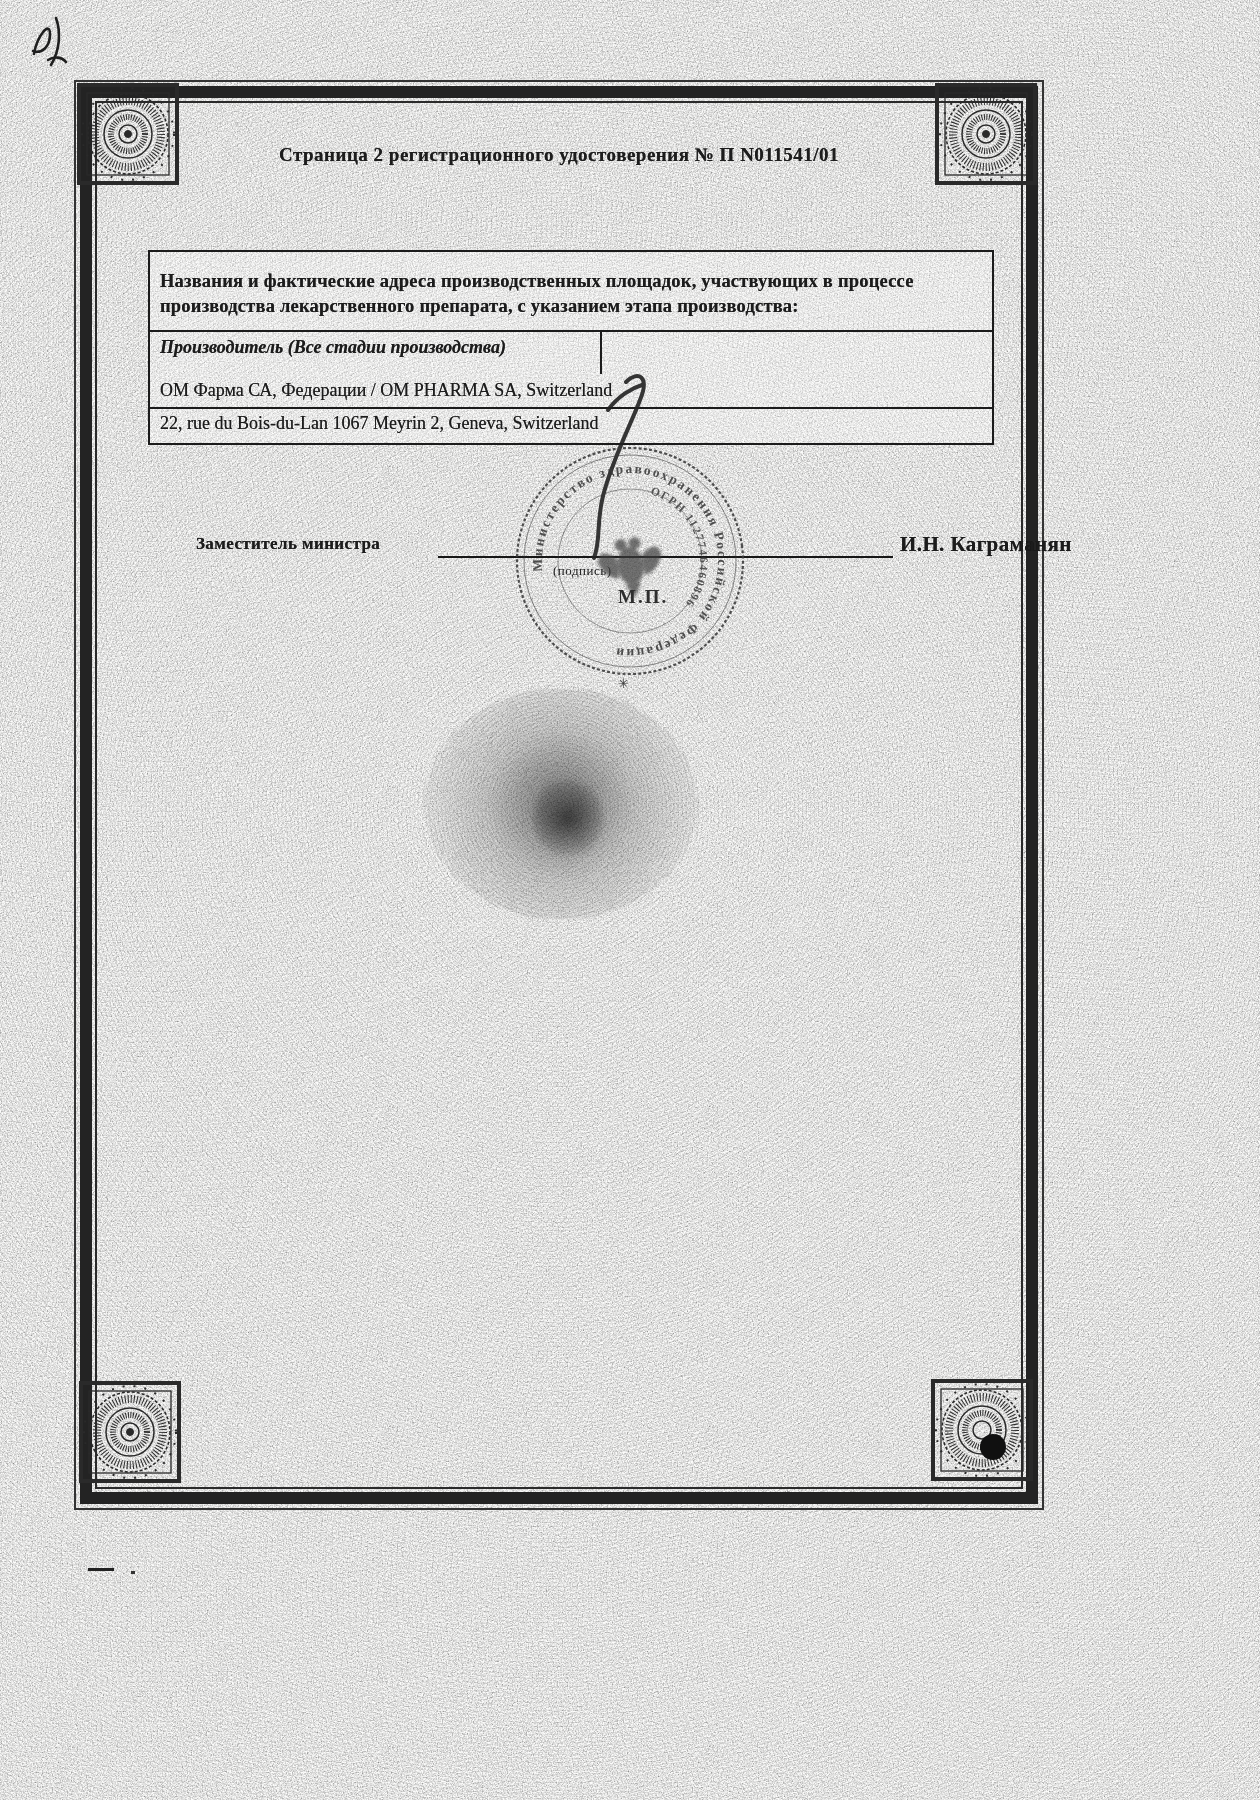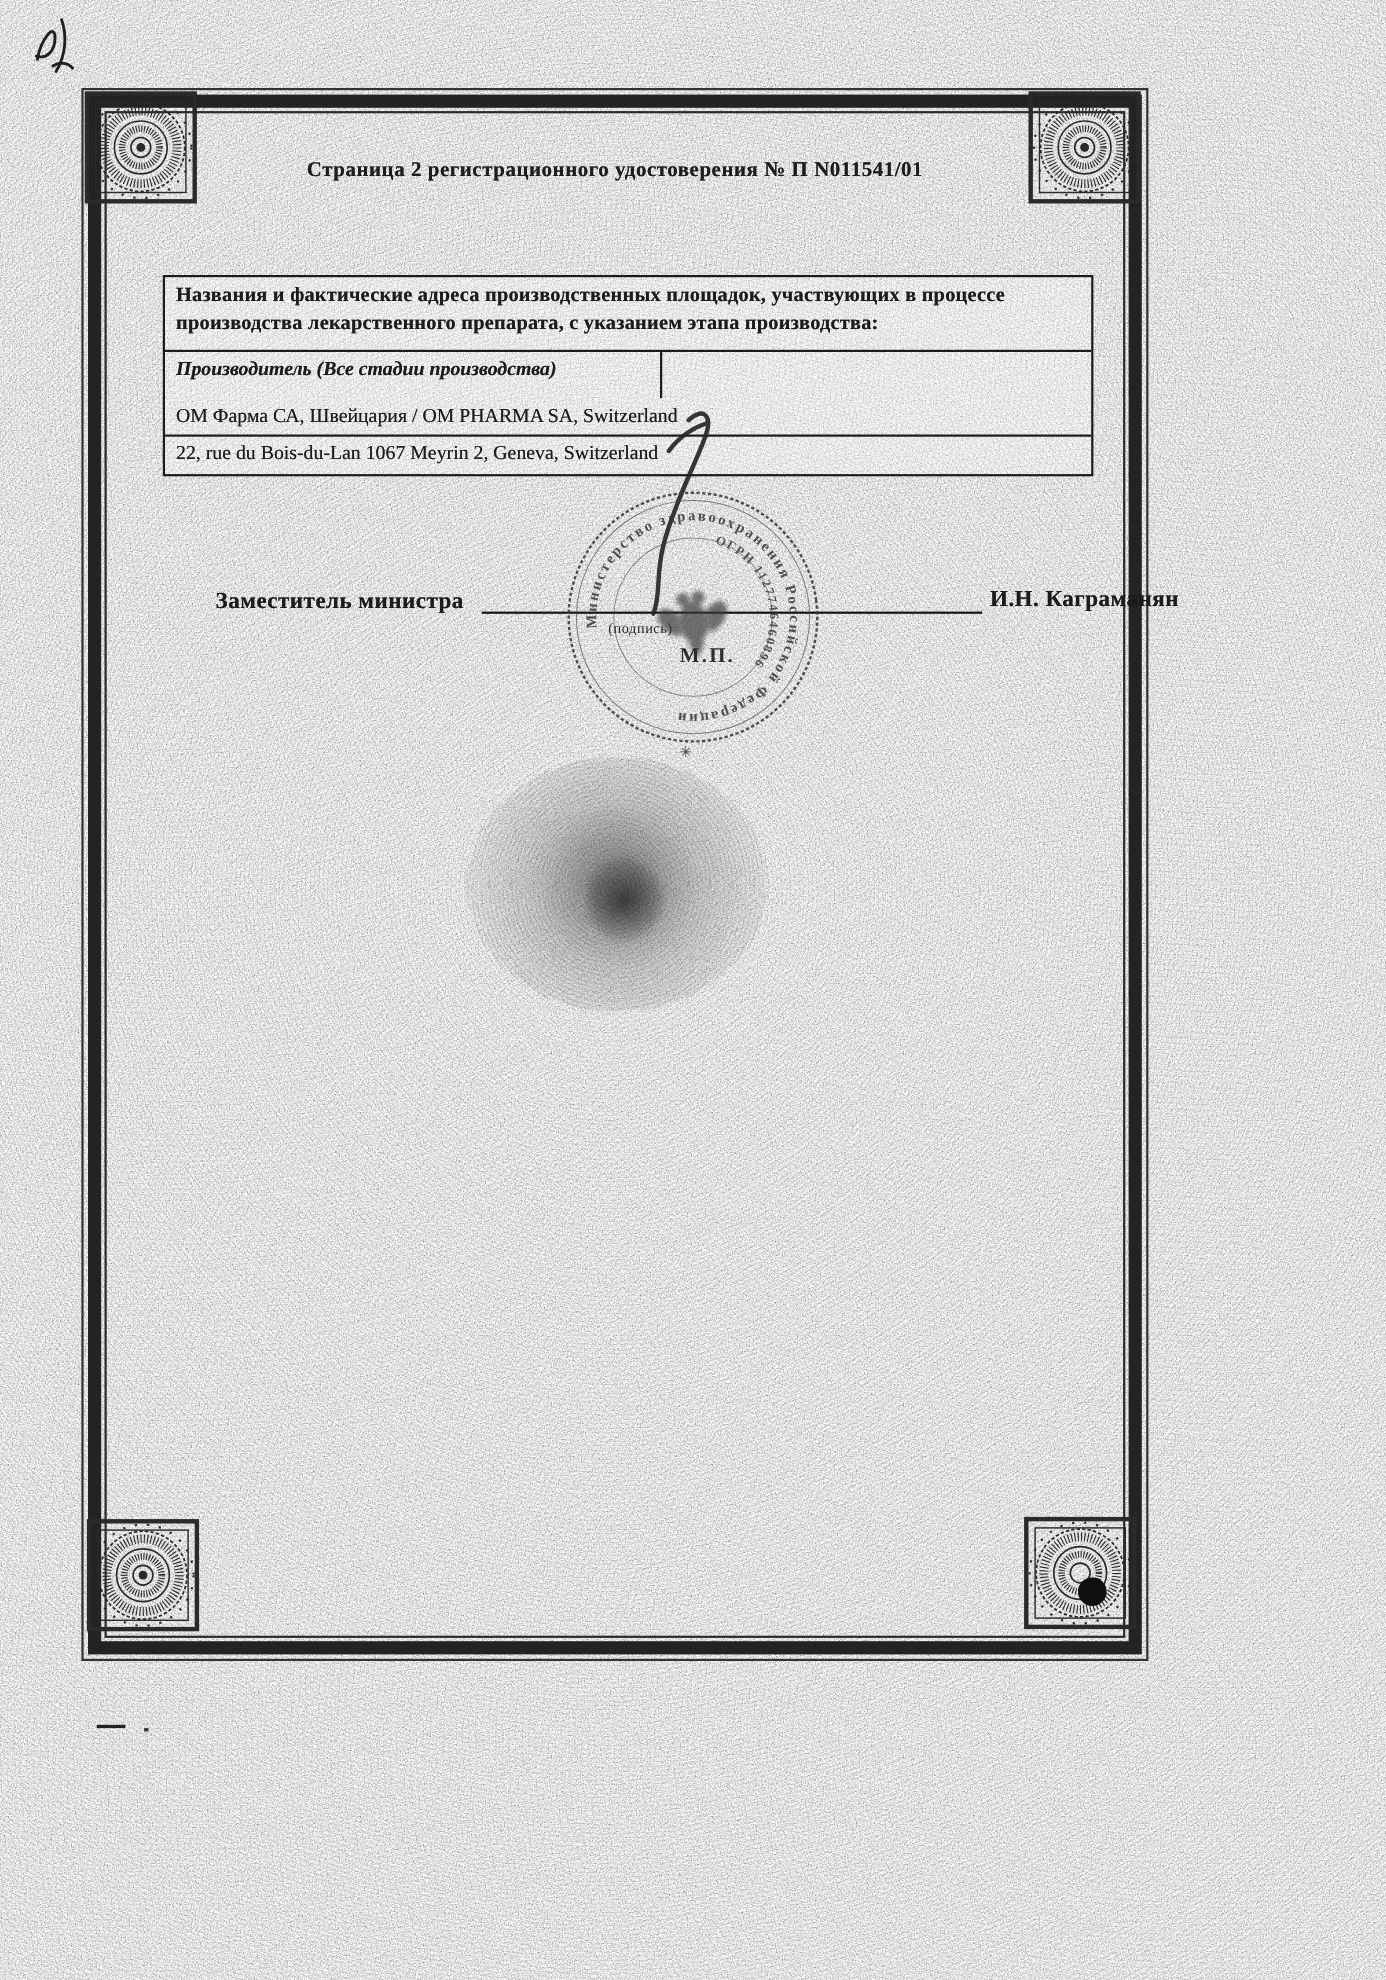--- a/index.html
+++ b/index.html
@@ -51,31 +51,31 @@
     text-shadow:0 0 .6px rgba(0,0,0,.7);
   }
   
   .reg-table{
     position:absolute;left:148px;top:250px;width:842px;
     border:2px solid #1b1b1b;background:rgba(255,255,255,.25);
     text-shadow:0 0 .5px rgba(0,0,0,.65);
   }
   .t-caption{
     padding:5px 10px 11px;font-weight:bold;font-size:18.5px;line-height:1.35;
-    border-bottom:2px solid #1b1b1b;letter-spacing:.2px;
+    border-bottom:2px solid #1b1b1b;letter-spacing:.2px;margin-top:12px;
   }
   .t-row{display:flex;border-bottom:2px solid #1b1b1b;flex-direction:column;}
   .t-cell-left{
     width:430px;border-right:2px solid #1b1b1b;
     font-style:italic;font-weight:600;font-size:18px;padding:5px 10px 16px;
   }
   .t-cell-right{flex:1;padding:5px 10px;font-size:18px;line-height:1.3;}
   .t-address{padding:4px 10px 9px;font-size:18px;}
   
-  .sig-title{position:absolute;left:196px;top:534px;font-size:21px;font-weight:bold;letter-spacing:.4px;text-shadow:0 0 .6px rgba(0,0,0,.7);}
+  .sig-title{position:absolute;left:196px;top:534px;font-size:17px;font-weight:bold;letter-spacing:.4px;text-shadow:0 0 .6px rgba(0,0,0,.7);}
   .sig-line{position:absolute;left:438px;top:556px;width:455px;height:0;border-top:2px solid #161616;}
   .sig-caption{position:absolute;left:553px;top:563px;font-size:13px;letter-spacing:.5px;color:#222;}
   .sig-name{position:absolute;left:900px;top:532px;font-size:21px;font-weight:bold;letter-spacing:.4px;text-shadow:0 0 .6px rgba(0,0,0,.7);}
   
   .stamp{position:absolute;left:505px;top:436px;width:250px;height:250px;opacity:.88;}
   .stamp-mp{position:absolute;left:594px;top:586px;font-size:19px;font-weight:bold;letter-spacing:2px;color:#2e2e2e;margin-left:24px;}
   .stamp-star{position:absolute;left:618px;top:676px;font-size:13px;color:#3a3a3a;}
   .flourish{position:absolute;left:540px;top:368px;width:160px;height:200px;}
   .hand-mark{position:absolute;left:20px;top:10px;width:70px;height:70px;}
   .edge-dash{position:absolute;left:88px;top:1568px;width:26px;height:3px;background:#222;}
@@ -158,21 +158,21 @@
     <path d="M28,50 C34,46 42,47 46,52"></path>
   </g>
 </svg>
 
 <div class="page-header">Страница 2 регистрационного удостоверения № П N011541/01</div>
 
 <div class="reg-table">
   <div class="t-caption">Названия и фактические адреса производственных площадок, участвующих в процессе производства лекарственного препарата, с указанием этапа производства:</div>
   <div class="t-row">
     <div class="t-cell-left">Производитель (Все стадии производства)</div>
-    <div class="t-cell-right">ОМ Фарма СА, Швейцария / OM PHARMA SA, Switzerland</div>
+    <div class="t-cell-right">ОМ Фарма СА, Федерации / OM PHARMA SA, Switzerland</div>
   </div>
   <div class="t-address">22, rue du Bois-du-Lan 1067 Meyrin 2, Geneva, Switzerland</div>
 </div>
 
 <div class="sig-title">Заместитель министра</div>
 <div class="sig-line"></div>
 <div class="sig-caption">(подпись)</div>
 <div class="sig-name">И.Н. Каграманян</div>
 
 <svg class="flourish" viewBox="0 0 160 200">

